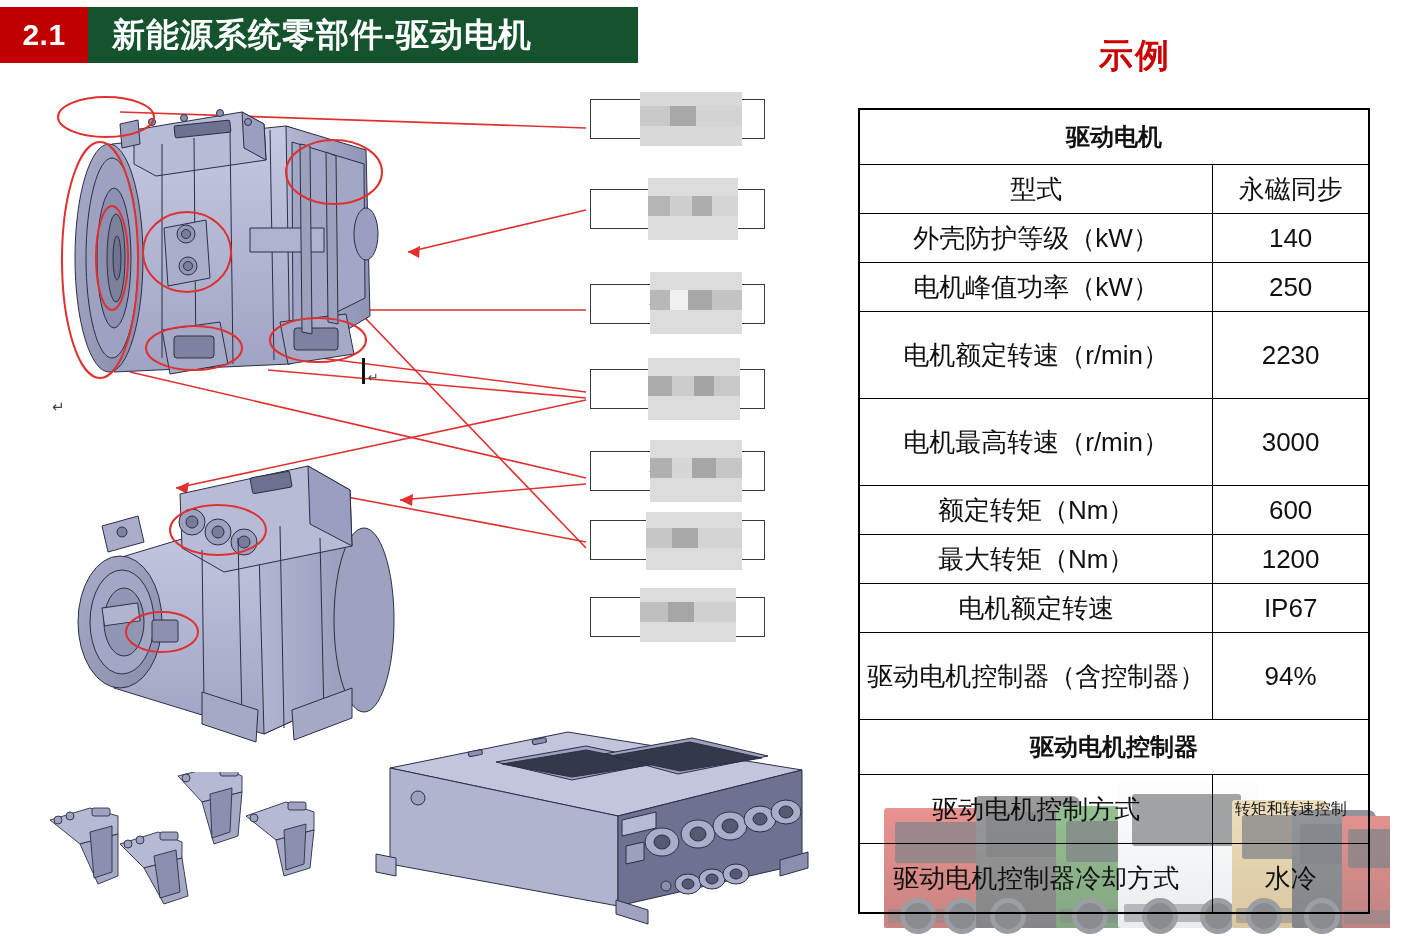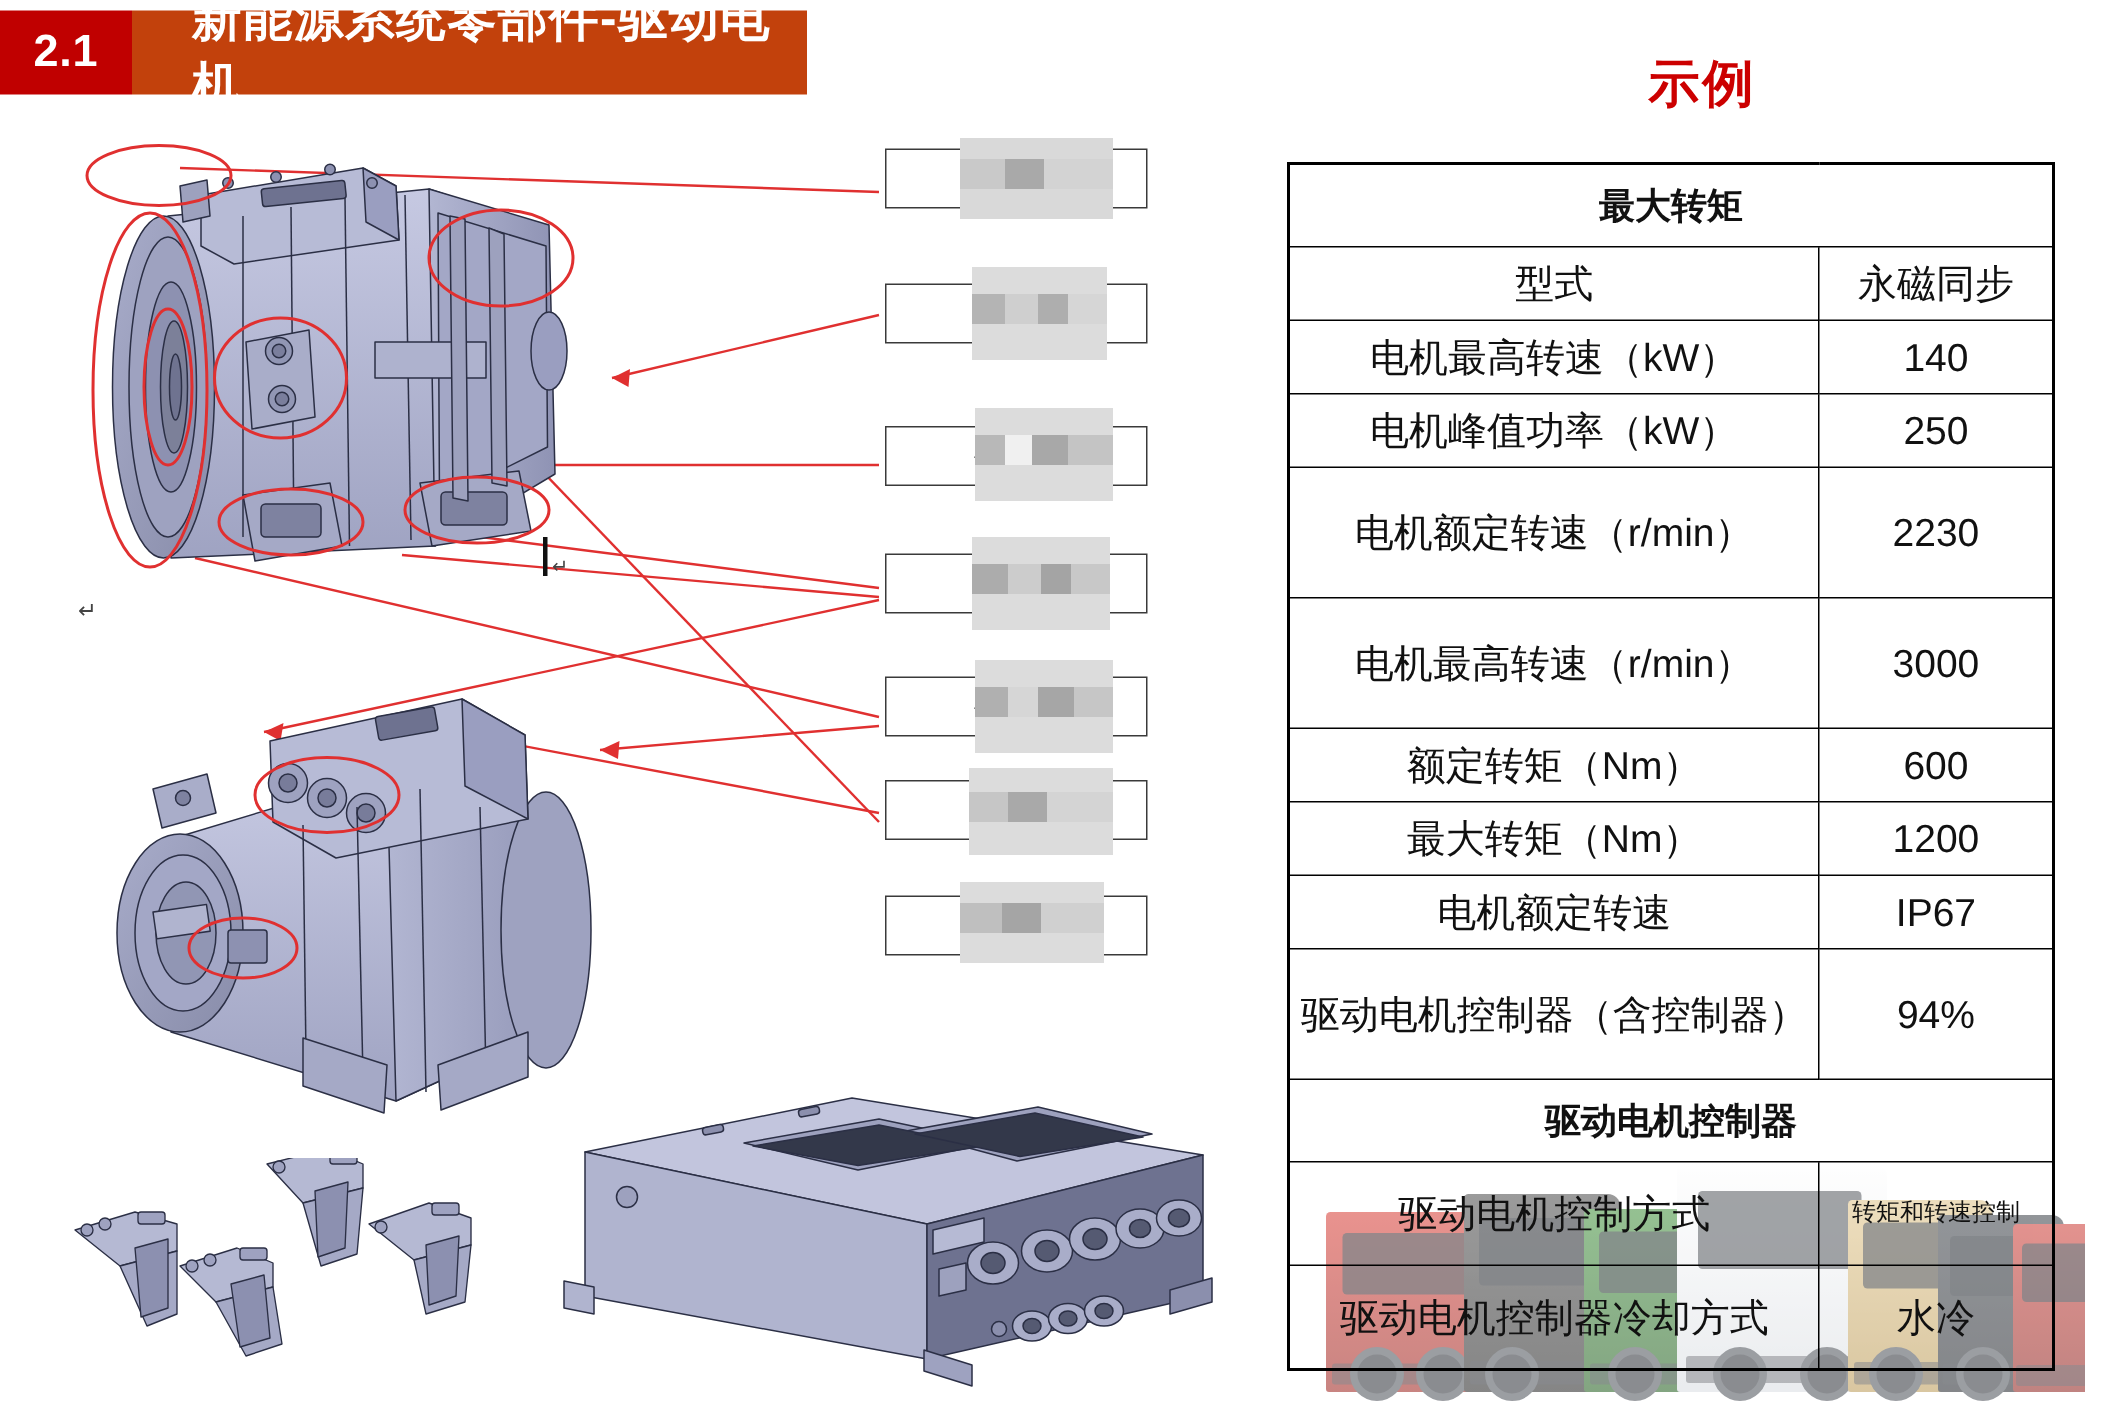--- a/index.html
+++ b/index.html
@@ -12,23 +12,23 @@
   .slide{position:absolute;inset:0;}
 
   
   .hdr{position:absolute;left:0;top:7px;height:56px;display:flex;align-items:stretch;}
   .hdr-num{
     width:88px;background:#C00000;color:#fff;
     display:flex;align-items:center;justify-content:center;
     font-size:30px;font-weight:bold;letter-spacing:.5px;
   }
   .hdr-bar{
-    width:450px;background:#c2410c;color:#fff;
+    width:550px;background:#14532d;color:#fff;
     display:flex;align-items:center;
-    padding-left:40px;box-sizing:border-box;
+    padding-left:24px;box-sizing:border-box;
     font-size:33px;font-weight:bold;letter-spacing:1px;
   }
 
   
   .sample-title{
     position:absolute;left:1060px;top:33px;width:150px;text-align:center;
     color:#CC0000;font-size:34px;font-weight:bold;letter-spacing:2px;
   }
 
   
@@ -121,28 +121,28 @@
     </div>
     <div class="truck" style="left:462px;width:60px;height:112px;background:linear-gradient(180deg,#cc3a33,#8d1f1b);">
       <div class="wind"></div>
       <div class="bump"></div>
     </div>
   </div>
 
   <table class="spec">
     <tbody>
       <tr class="h1">
-        <td class="sect" colspan="2">最大转矩</td>
+        <td class="sect" colspan="2">驱动电机</td>
       </tr>
       <tr class="h2">
         <td class="label">型式</td>
         <td class="value">永磁同步</td>
       </tr>
       <tr class="h2">
-        <td class="label">电机最高转速（kW）</td>
+        <td class="label">外壳防护等级（kW）</td>
         <td class="value">140</td>
       </tr>
       <tr class="h2">
         <td class="label">电机峰值功率（kW）</td>
         <td class="value">250</td>
       </tr>
       <tr class="h3">
         <td class="label">电机额定转速（r/min）</td>
         <td class="value">2230</td>
       </tr>

